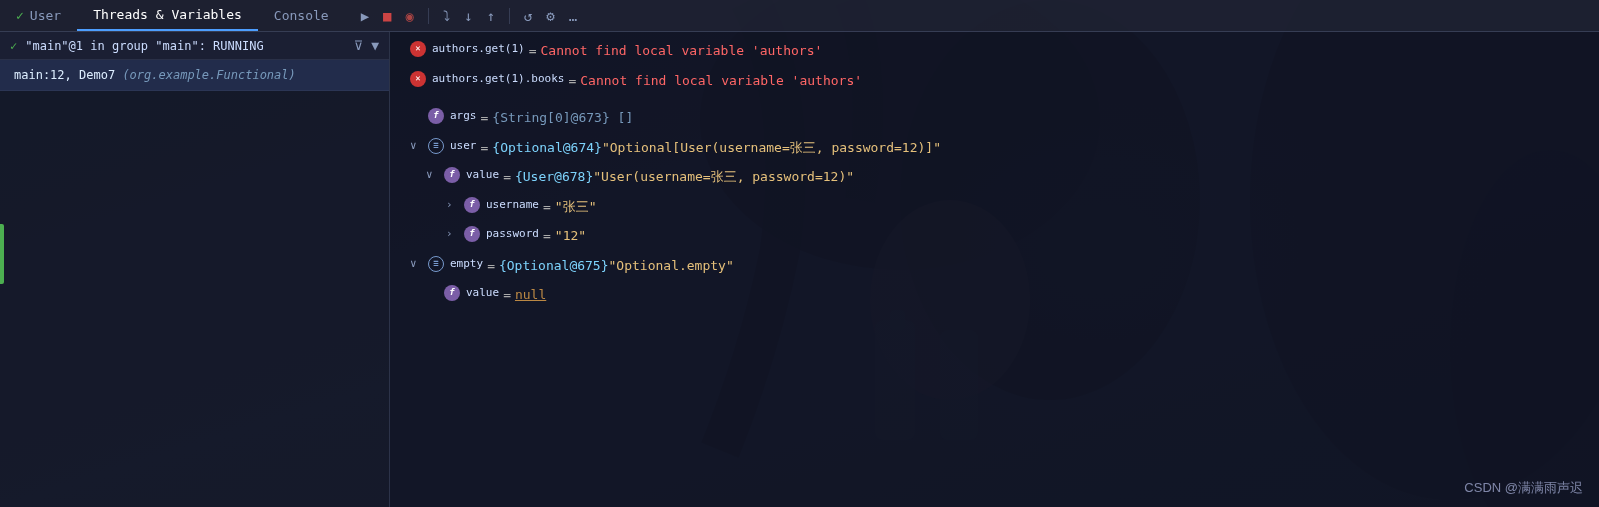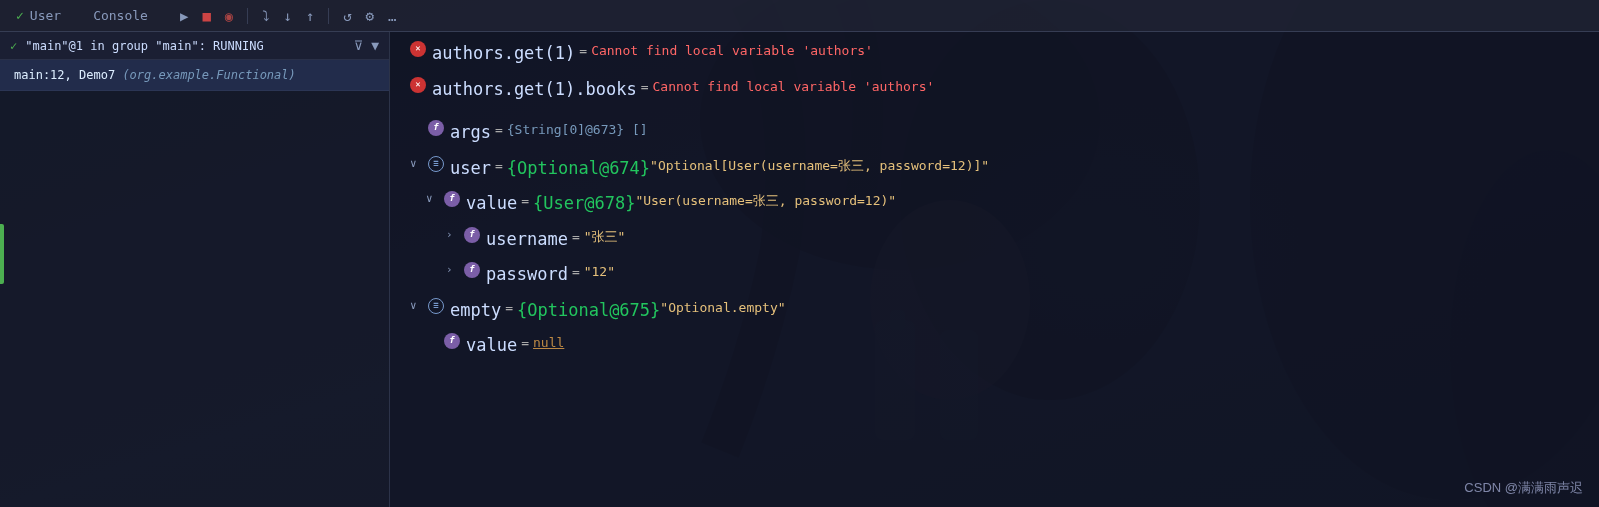--- a/index.html
+++ b/index.html
@@ -214,41 +214,41 @@
     }
 
     .icon-list {
       background: transparent;
       border: 1.5px solid #7799cc;
       color: #7799cc;
     }
 
     .var-name {
       color: #ccddff;
-      font-size: 17px;
+      font-size: 11px;
     }
 
     .var-op {
       color: #aaaaaa;
       margin: 0 4px;
     }
 
     .var-error {
       color: #ff6666;
       font-size: 13px;
     }
 
     .var-value-gray {
       color: #7799bb;
       font-size: 13px;
     }
 
     .var-value-obj {
-      color: #22c55e;
-      font-size: 17px;
+      color: #7dd3fc;
+      font-size: 13px;
     }
 
     .var-value-null {
       color: #bb8844;
       font-size: 13px;
       text-decoration: underline;
     }
 
     .var-quoted {
       color: #e5c07b;
@@ -346,20 +346,23 @@
   </svg>
 </div>
 
 <div class="main-layout">
 
   <div class="toolbar">
     <div class="toolbar-tabs">
       <div class="tab-item">
         <span class="check-icon">✓</span>
         <span>User</span>
+      </div>
+      <div class="tab-item active">
+        <span>Threads &amp; Variables</span>
       </div>
       <div class="tab-item">
         <span>Console</span>
       </div>
     </div>
 
     <div class="debug-toolbar">
       <span class="toolbar-icon">▶</span>
       <span class="toolbar-icon" style="color:#cc4444;">■</span>
       <span class="toolbar-icon" style="color:#aa4444;">◉</span>

